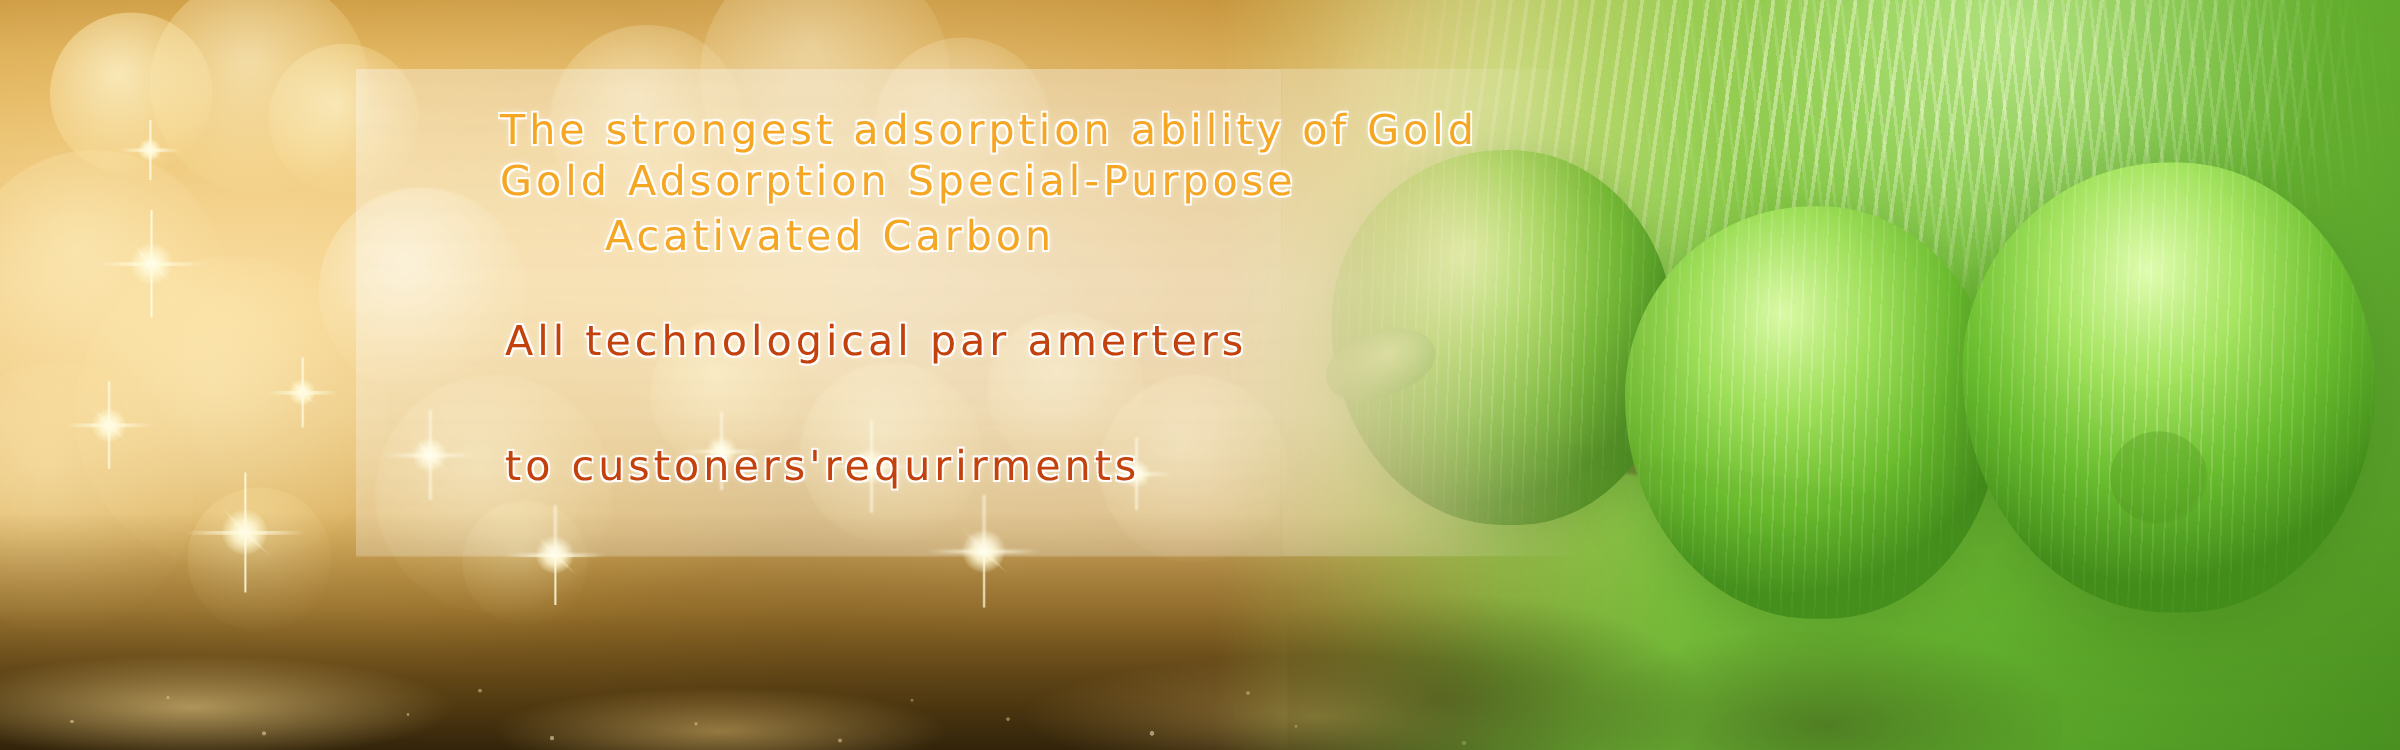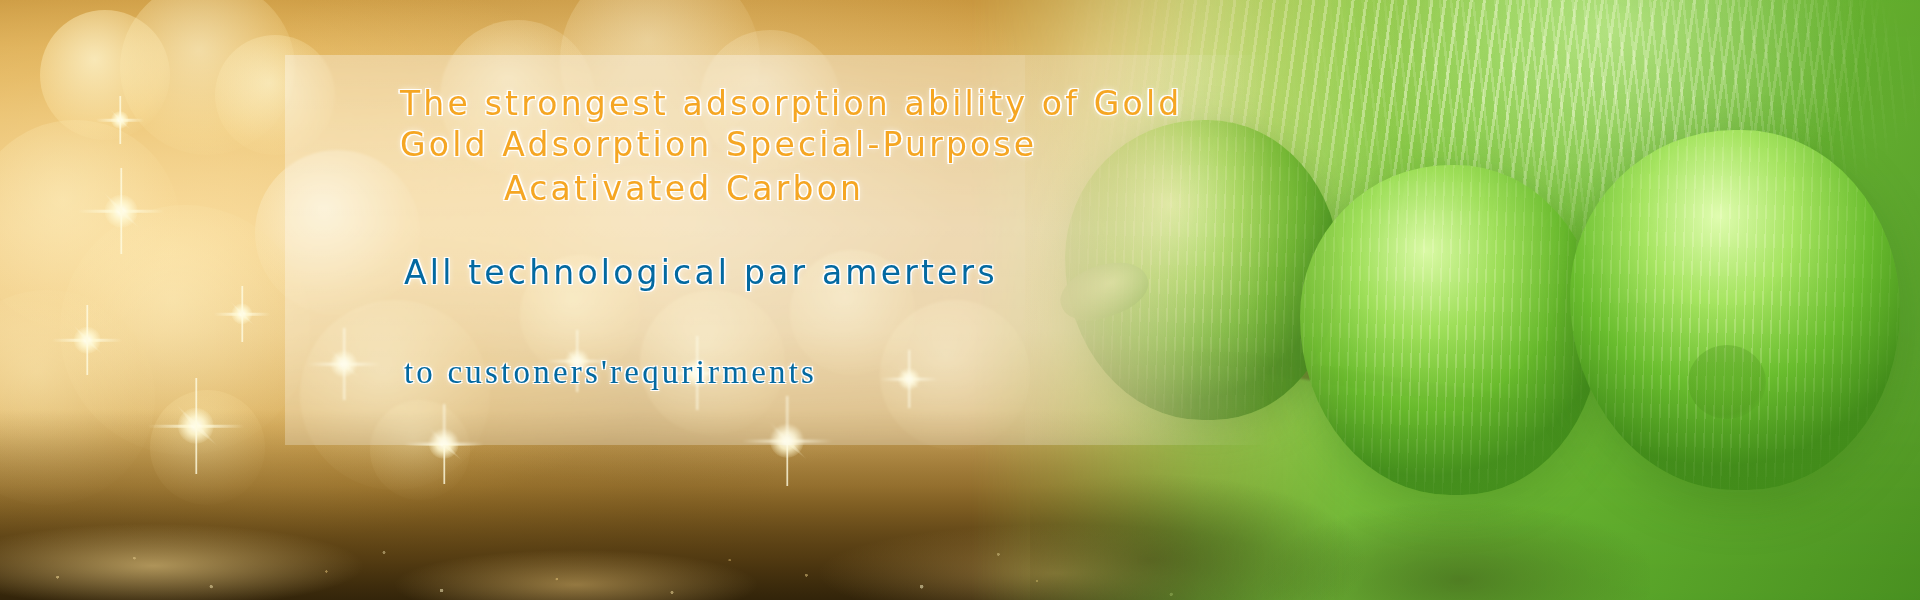--- a/index.html
+++ b/index.html
@@ -218,38 +218,38 @@
     font-size:33px;
     line-height:1;
     text-shadow:
       -1.4px -1.4px 0 rgba(255,255,255,.95),
        1.4px -1.4px 0 rgba(255,255,255,.95),
       -1.4px  1.4px 0 rgba(255,255,255,.95),
        1.4px  1.4px 0 rgba(255,255,255,.95),
        0 0 6px rgba(255,255,255,.85);
   }
   .subline {
-    color:#0369a1;
+    color:#c2410c;
     font-size:33px;
     line-height:1;
     text-shadow:
       -1.4px -1.4px 0 rgba(255,255,255,.95),
        1.4px -1.4px 0 rgba(255,255,255,.95),
       -1.4px  1.4px 0 rgba(255,255,255,.95),
        1.4px  1.4px 0 rgba(255,255,255,.95),
        0 0 6px rgba(255,255,255,.85);
   }
 
   .h1 { left:400px;  top:87px;  }
   .h2 { left:400px;  top:128px; }
-  .h3 { left:504px;  top:172px; }
+  .h3 { left:484px;  top:172px; }
 
   .s1 { left:404px;  top:256px; }
   .s2 { left:404px;  top:306px; }
-  .s3 { left:404px;  top:356px;font-family:Liberation Serif, serif; }
+  .s3 { left:404px;  top:356px; }
 </style>
 </head>
 <body>
 
 <div class="banner">
 
   <div class="bg-base"></div>
   <div class="bg-warmwash"></div>
 
   <div class="bokeh" style="left:40px;top:10px;width:130px;height:130px;background:radial-gradient(circle at 42% 38%, rgba(255,247,210,.75), rgba(255,232,170,.30) 62%, rgba(240,205,130,0) 78%);"></div>

